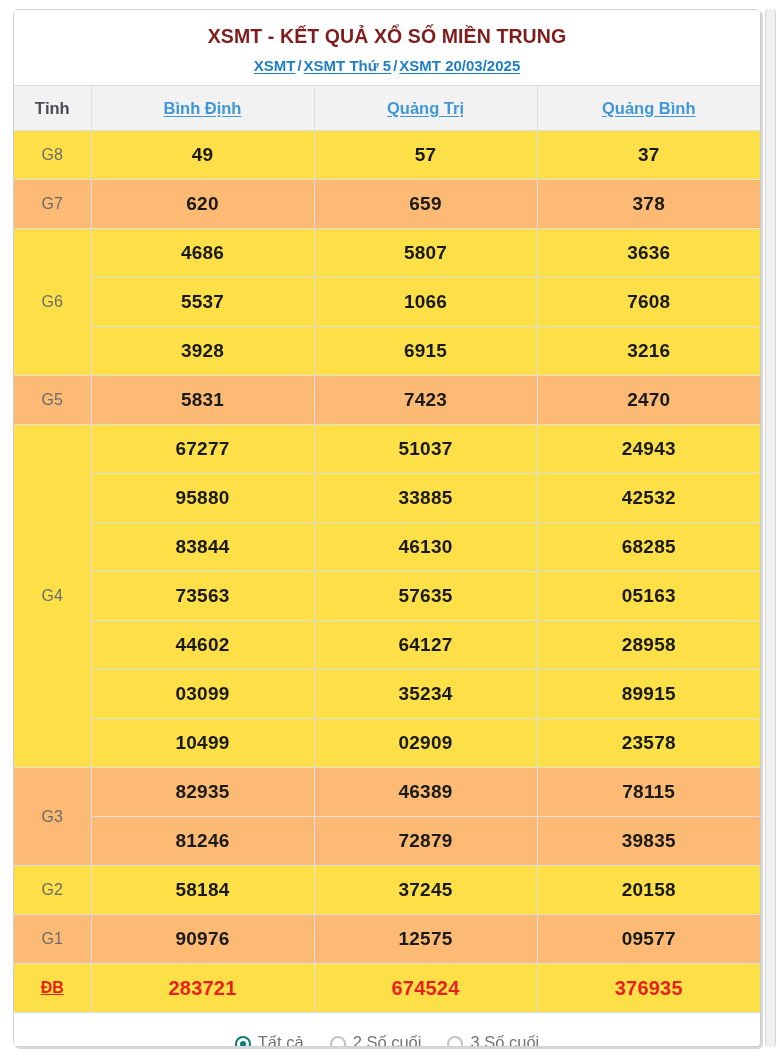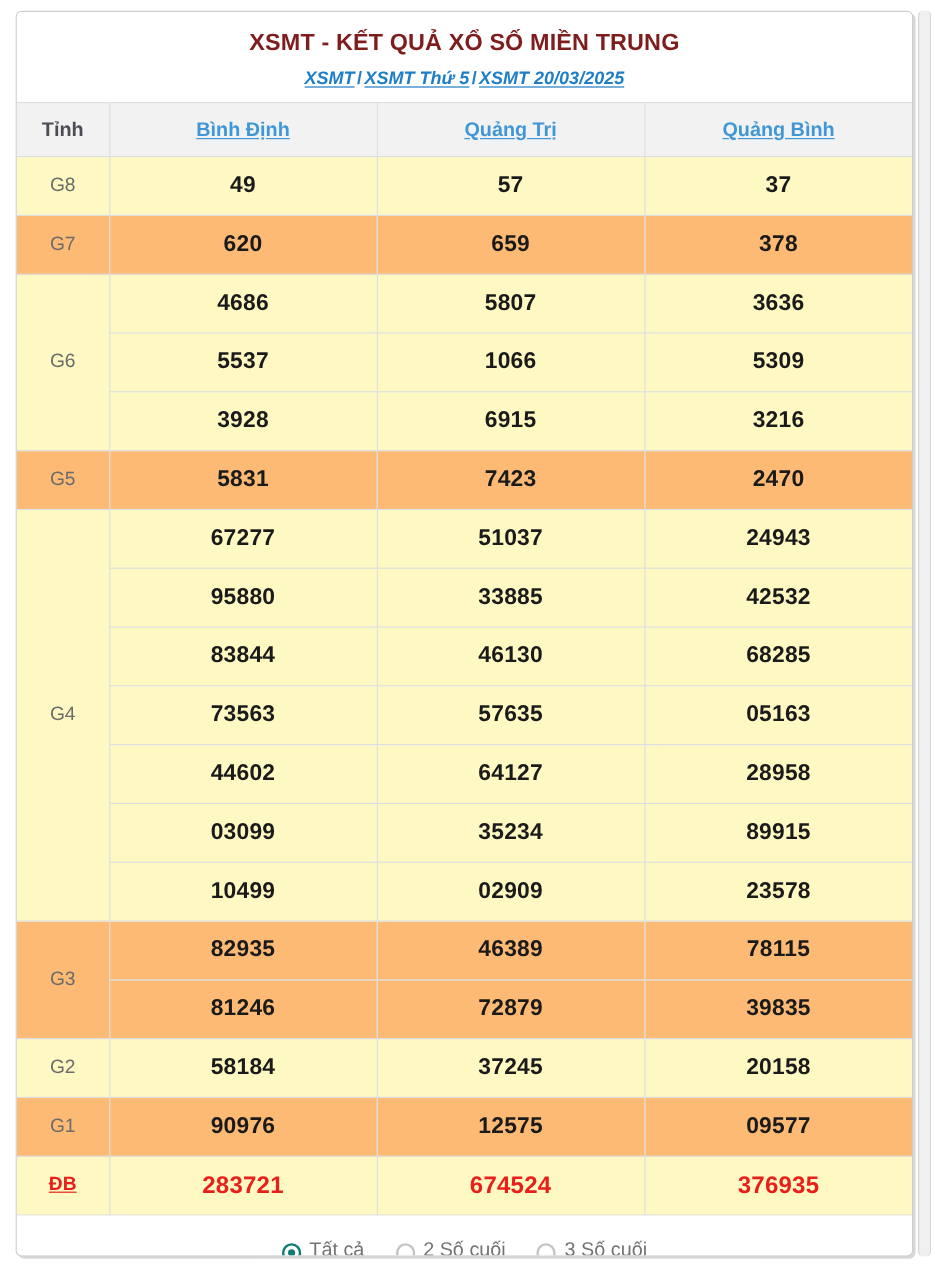--- a/index.html
+++ b/index.html
@@ -62,21 +62,20 @@
     margin-top: 9px;
     font-size: 15px;
     font-weight: bold;
     color: #1f7ec4;
     white-space: nowrap;
   }
   .breadcrumb a {
     color: #1f7ec4;
     text-decoration: underline;
     text-underline-offset: 2px;
-    font-style: italic;
   }
   .breadcrumb .sep {
     color: #1f7ec4;
     padding: 0 2px;
     text-decoration: none;
     display: inline-block;
   }
 
   
   table.results {
@@ -125,21 +124,21 @@
     font-weight: normal;
   }
   td.num {
     color: #1a1a1a;
     font-size: 19px;
     font-weight: bold;
     height: 48px;
     letter-spacing: 0.2px;
   }
   tr.shade td { background: #fdba74; }
-  tr.plain td { background: #fef9c3; }
+  tr.plain td { background: #fde047; }
 
   
   td.db-lbl { color: #e8201c; font-weight: bold; font-size: 16px; text-decoration: underline; }
   td.db-num { color: #e8201c; font-weight: bold; font-size: 20px; }
 
   
   .footer {
     height: 58px;
     background: #ffffff;
     display: flex;
@@ -223,21 +222,21 @@
           </tr>
           <tr class="plain">
             <td class="lbl first-col" rowspan="3">G6</td>
             <td class="num">4686</td>
             <td class="num">5807</td>
             <td class="num last-col">3636</td>
           </tr>
           <tr class="plain">
             <td class="num">5537</td>
             <td class="num">1066</td>
-            <td class="num last-col">5309</td>
+            <td class="num last-col">7608</td>
           </tr>
           <tr class="plain">
             <td class="num">3928</td>
             <td class="num">6915</td>
             <td class="num last-col">3216</td>
           </tr>
           <tr class="shade">
             <td class="lbl first-col" rowspan="1">G5</td>
             <td class="num">5831</td>
             <td class="num">7423</td>

